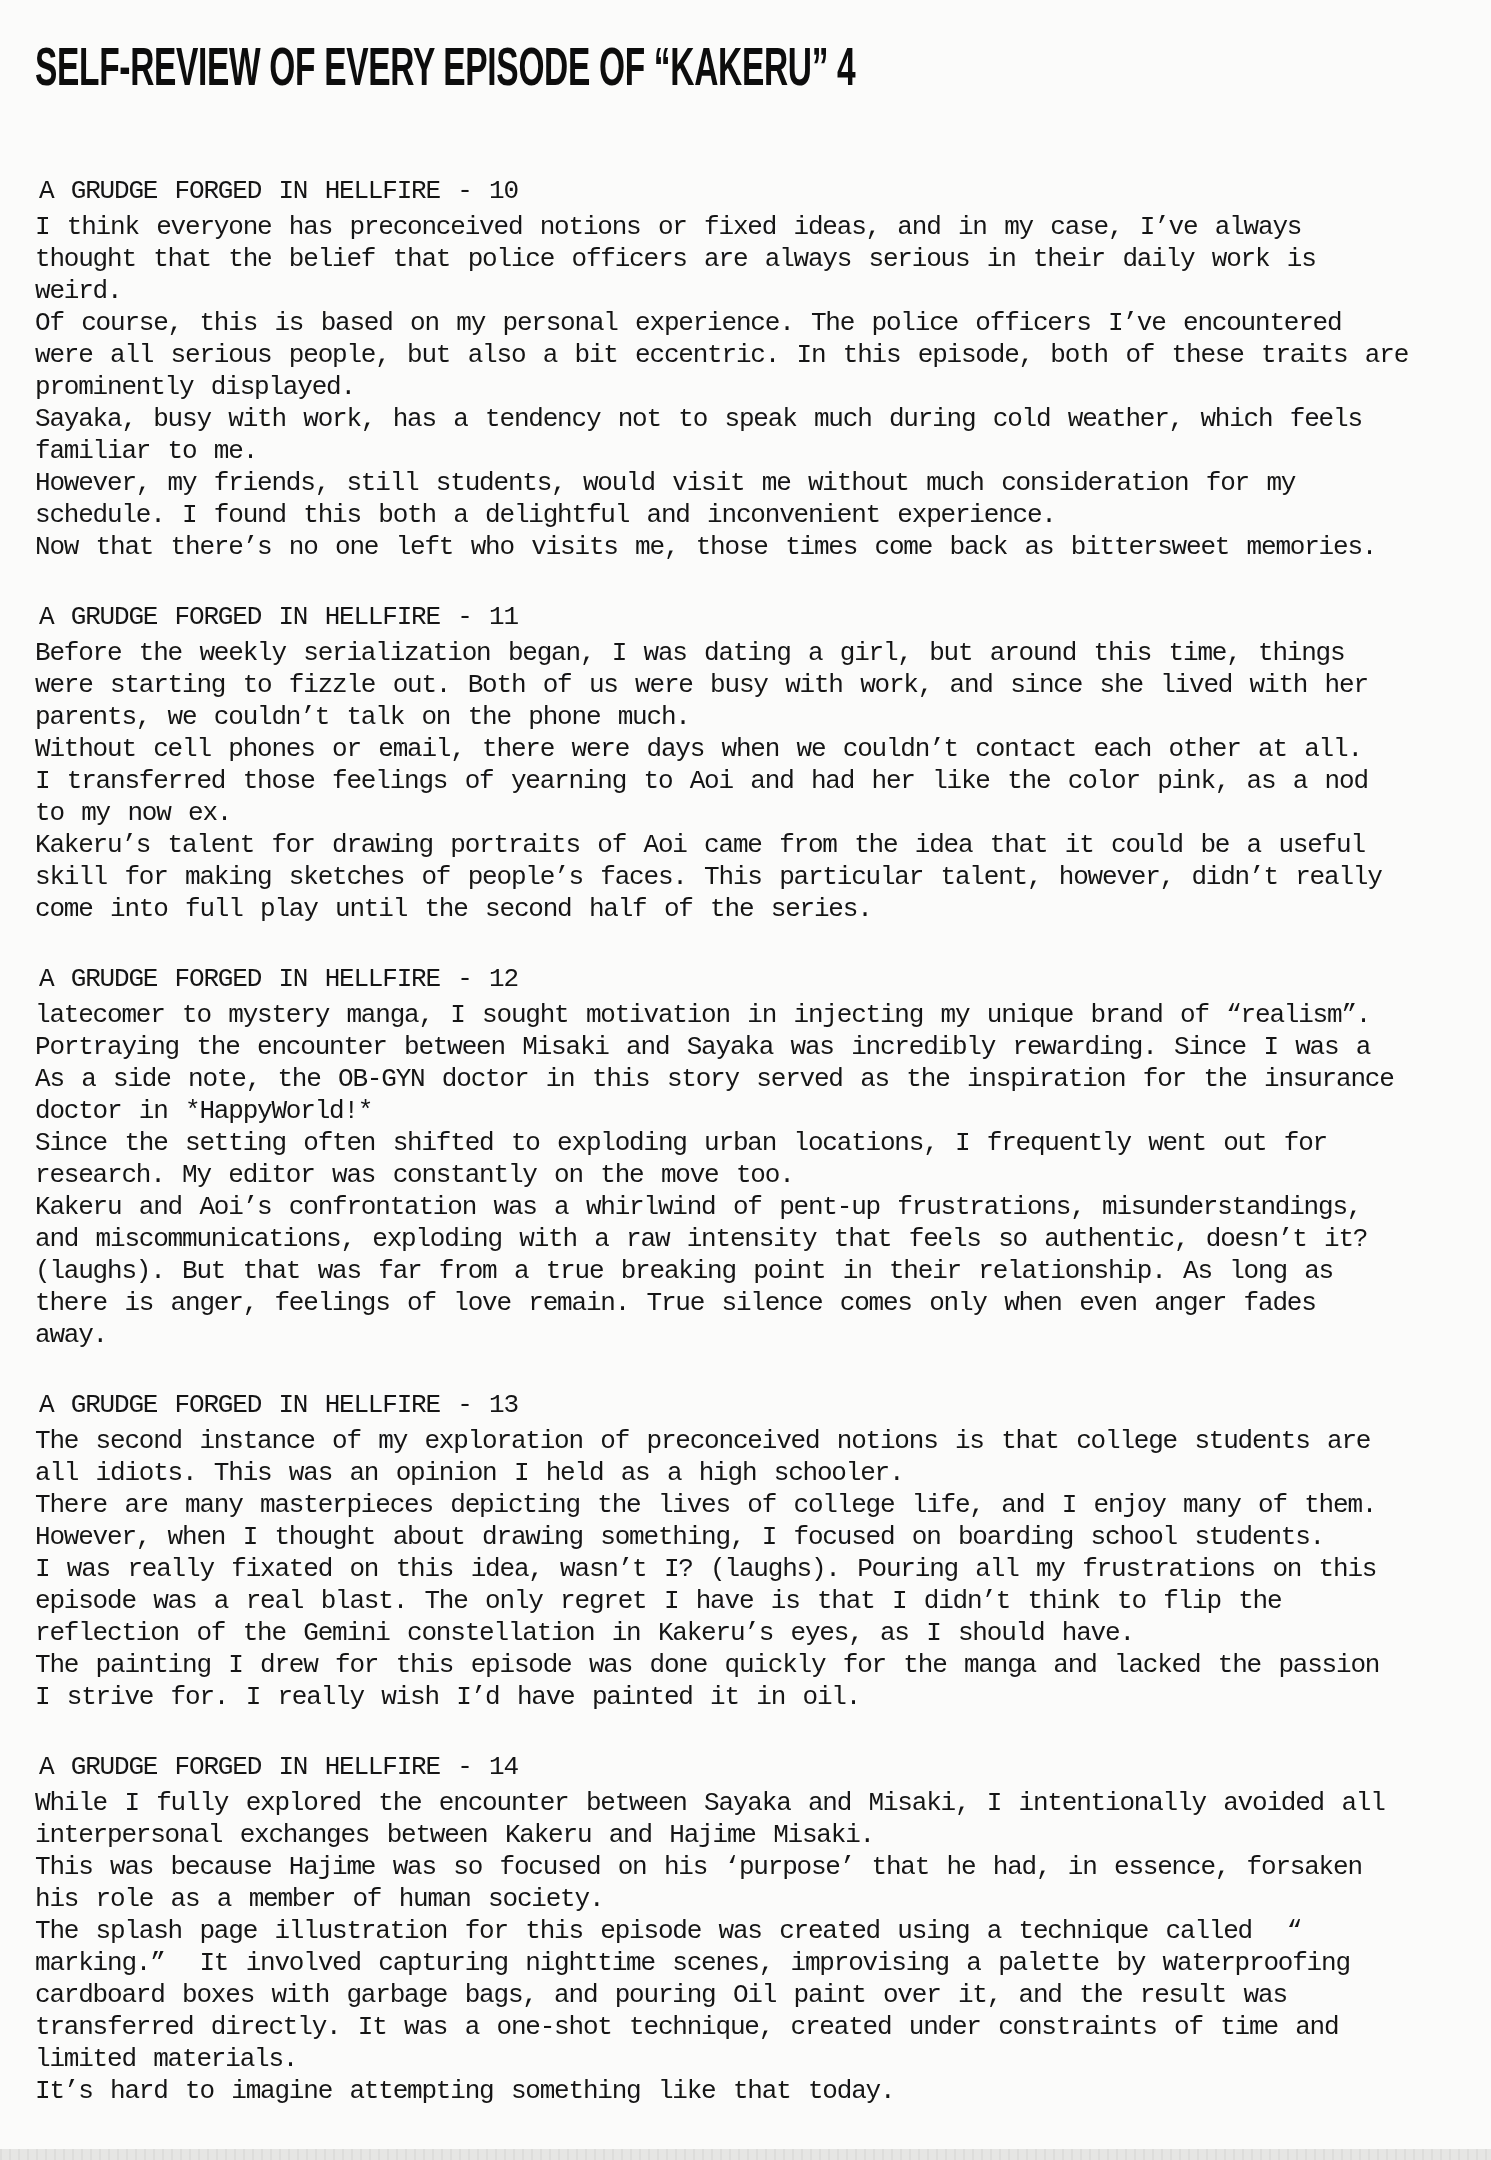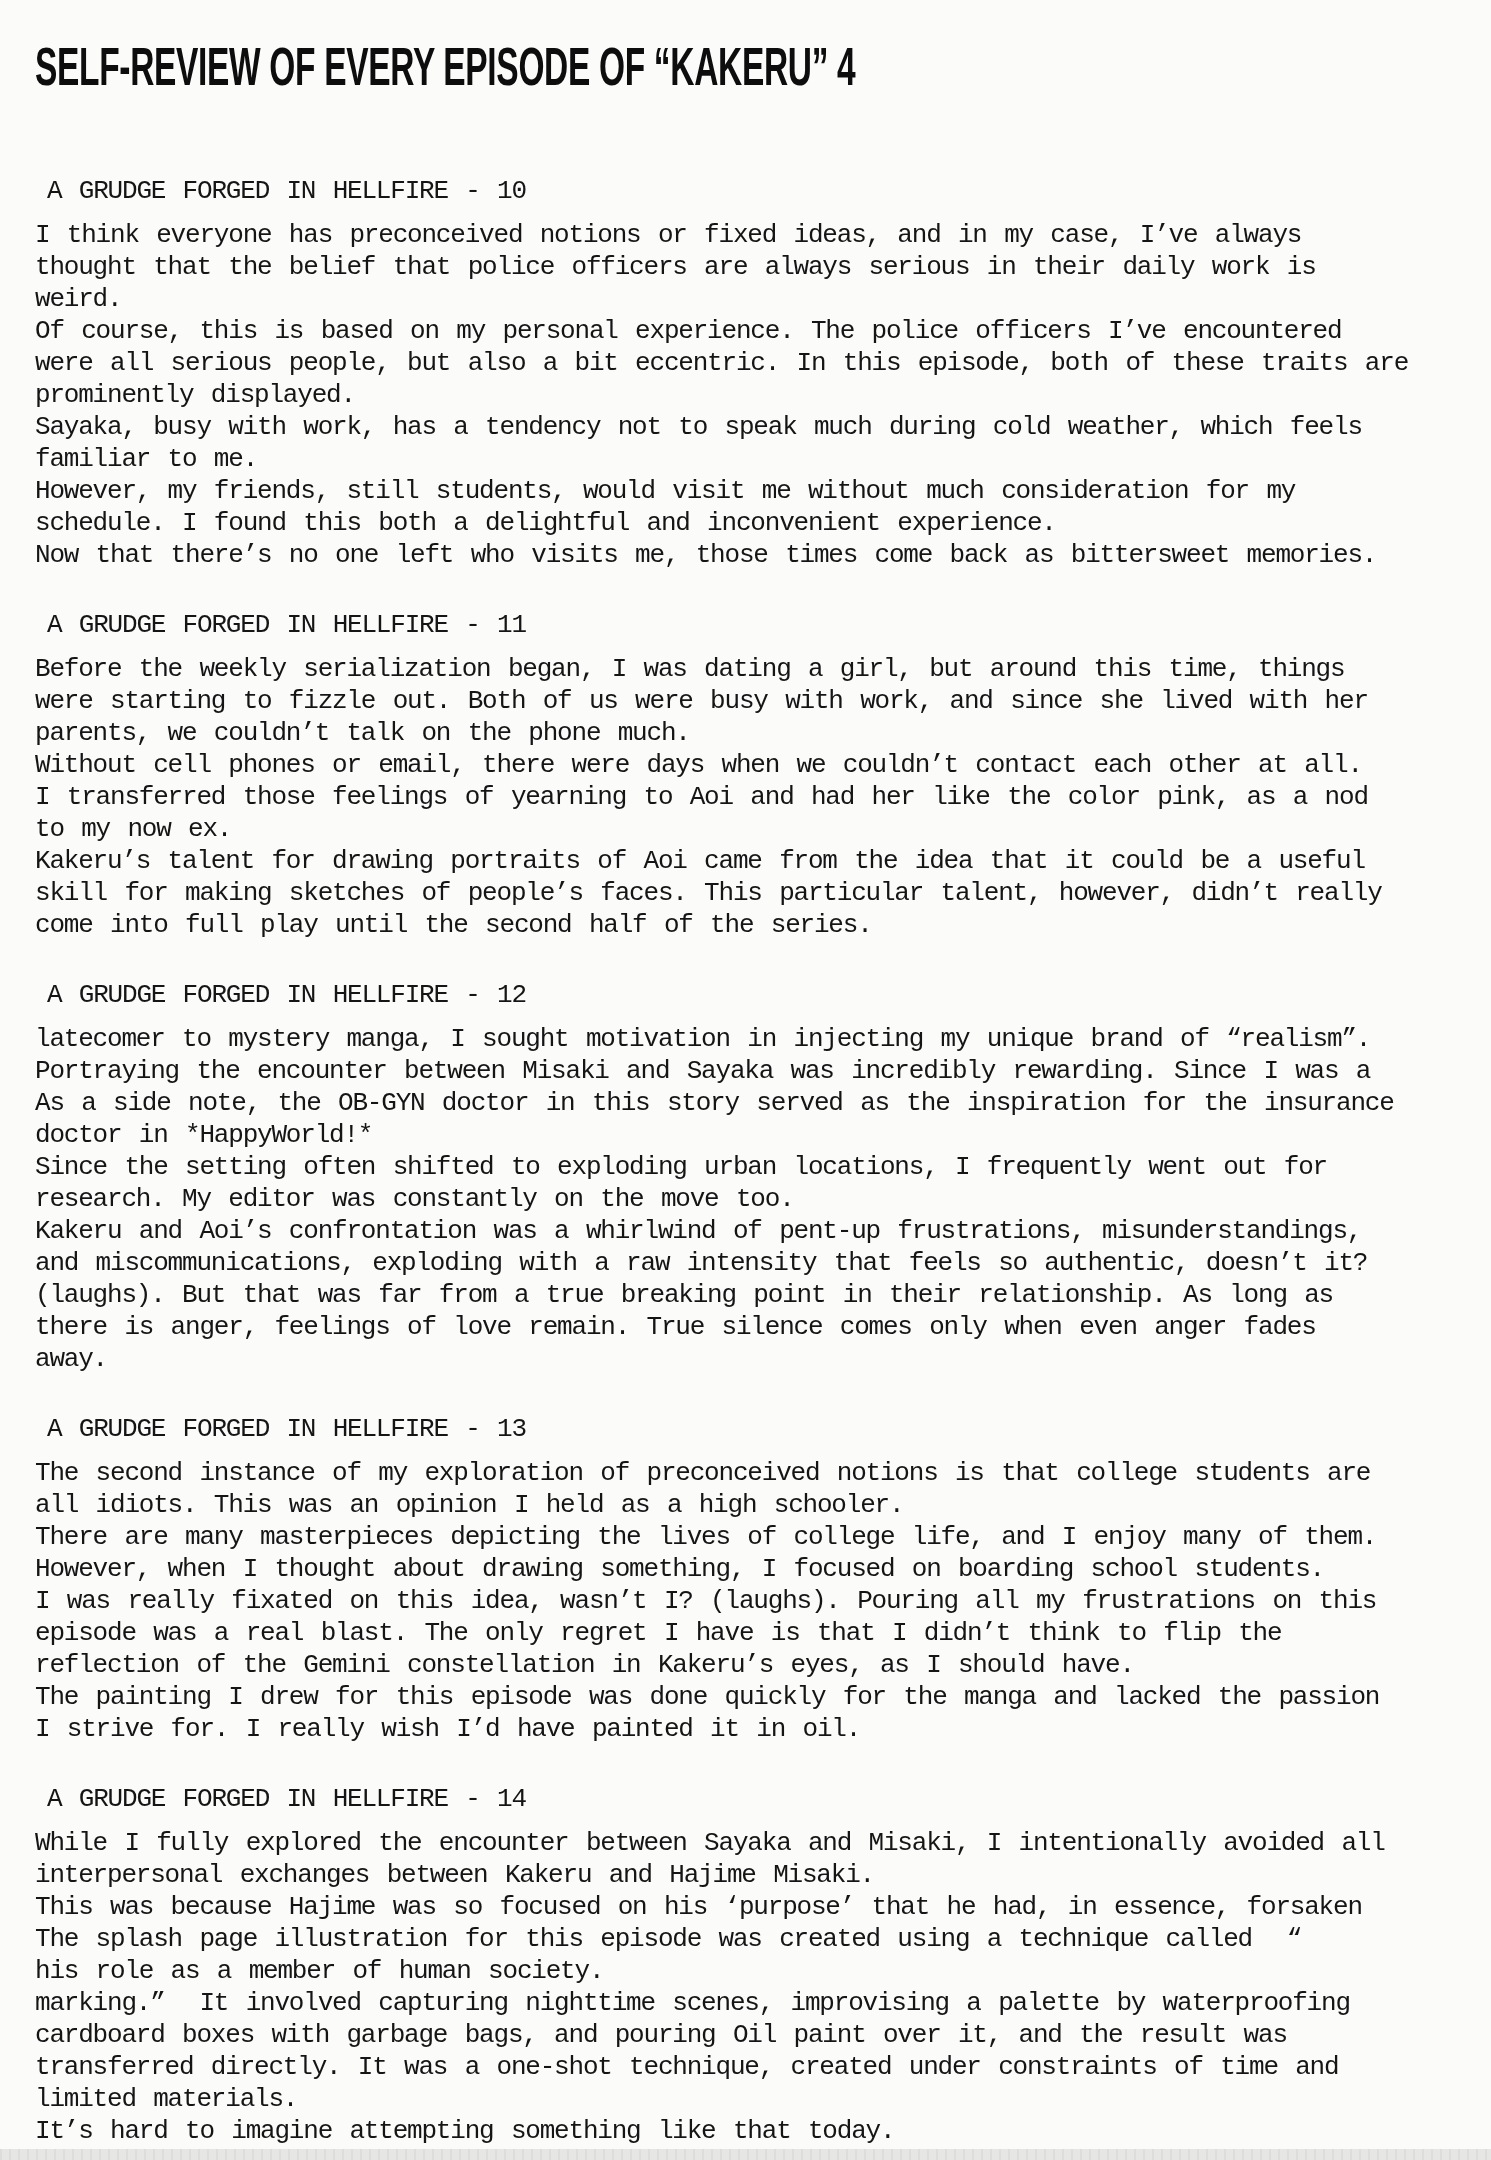--- a/index.html
+++ b/index.html
@@ -32,21 +32,21 @@
     line-height: 42px;
     letter-spacing: -0.5px;
     white-space: nowrap;
     transform: scaleX(0.62);
     transform-origin: left center;
     color: #0d0d0d;
   }
   .section { margin-top: 38px; }
   .section:first-child { margin-top: 0; }
   h2.heading {
-    margin: 12px;
+    margin: 4px;
     font-weight: normal;
   }
   h2.heading, .line {
     font-family: "Liberation Mono", "DejaVu Sans Mono", monospace;
     font-size: 26px;
     line-height: 32px;
     letter-spacing: -1.2px;
     word-spacing: 3px;
     white-space: pre;
   }
@@ -116,22 +116,22 @@
         <div class="line">episode was a real blast. The only regret I have is that I didn’t think to flip the</div>
         <div class="line">reflection of the Gemini constellation in Kakeru’s eyes, as I should have.</div>
         <div class="line">The painting I drew for this episode was done quickly for the manga and lacked the passion</div>
         <div class="line">I strive for. I really wish I’d have painted it in oil.</div>
       </section>
       <section class="section">
         <h2 class="heading">A GRUDGE FORGED IN HELLFIRE - 14</h2>
         <div class="line">While I fully explored the encounter between Sayaka and Misaki, I intentionally avoided all</div>
         <div class="line">interpersonal exchanges between Kakeru and Hajime Misaki.</div>
         <div class="line">This was because Hajime was so focused on his ‘purpose’ that he had, in essence, forsaken</div>
+        <div class="line">his role as a member of human society.</div>
         <div class="line">The splash page illustration for this episode was created using a technique called  “</div>
-        <div class="line">his role as a member of human society.</div>
         <div class="line">marking.”  It involved capturing nighttime scenes, improvising a palette by waterproofing</div>
         <div class="line">cardboard boxes with garbage bags, and pouring Oil paint over it, and the result was</div>
         <div class="line">transferred directly. It was a one-shot technique, created under constraints of time and</div>
         <div class="line">limited materials.</div>
         <div class="line">It’s hard to imagine attempting something like that today.</div>
       </section>
     </div>
 </div>
 
 <div class="footer-bar"></div>

